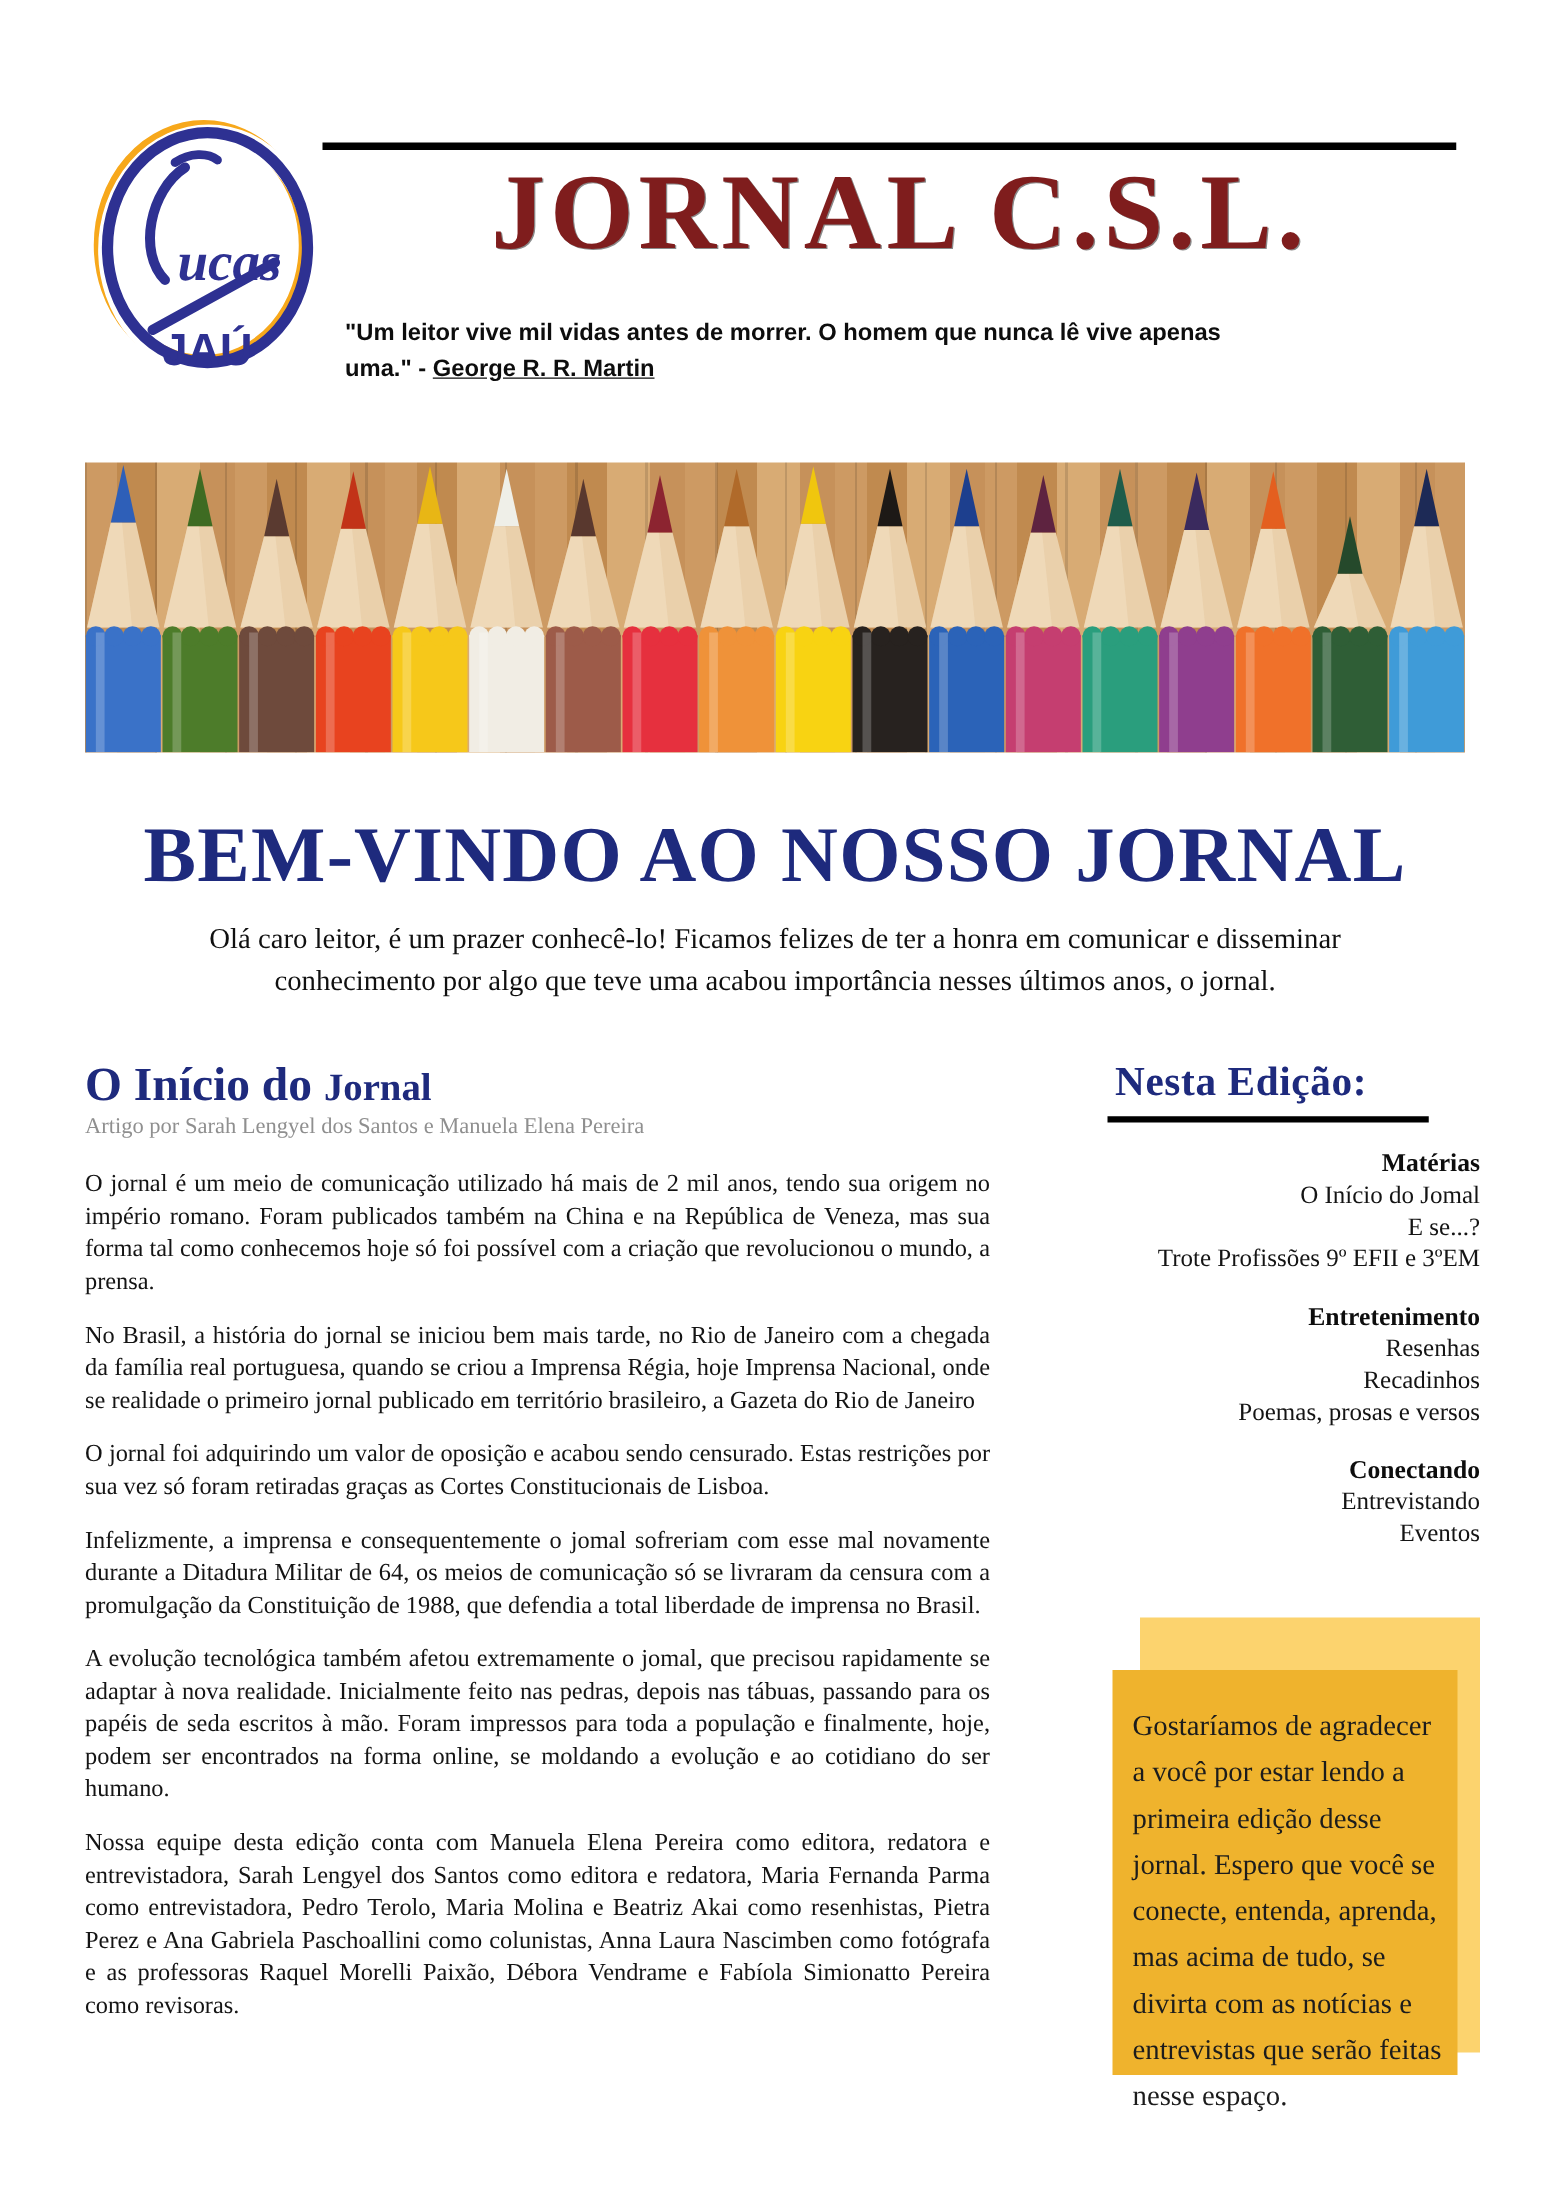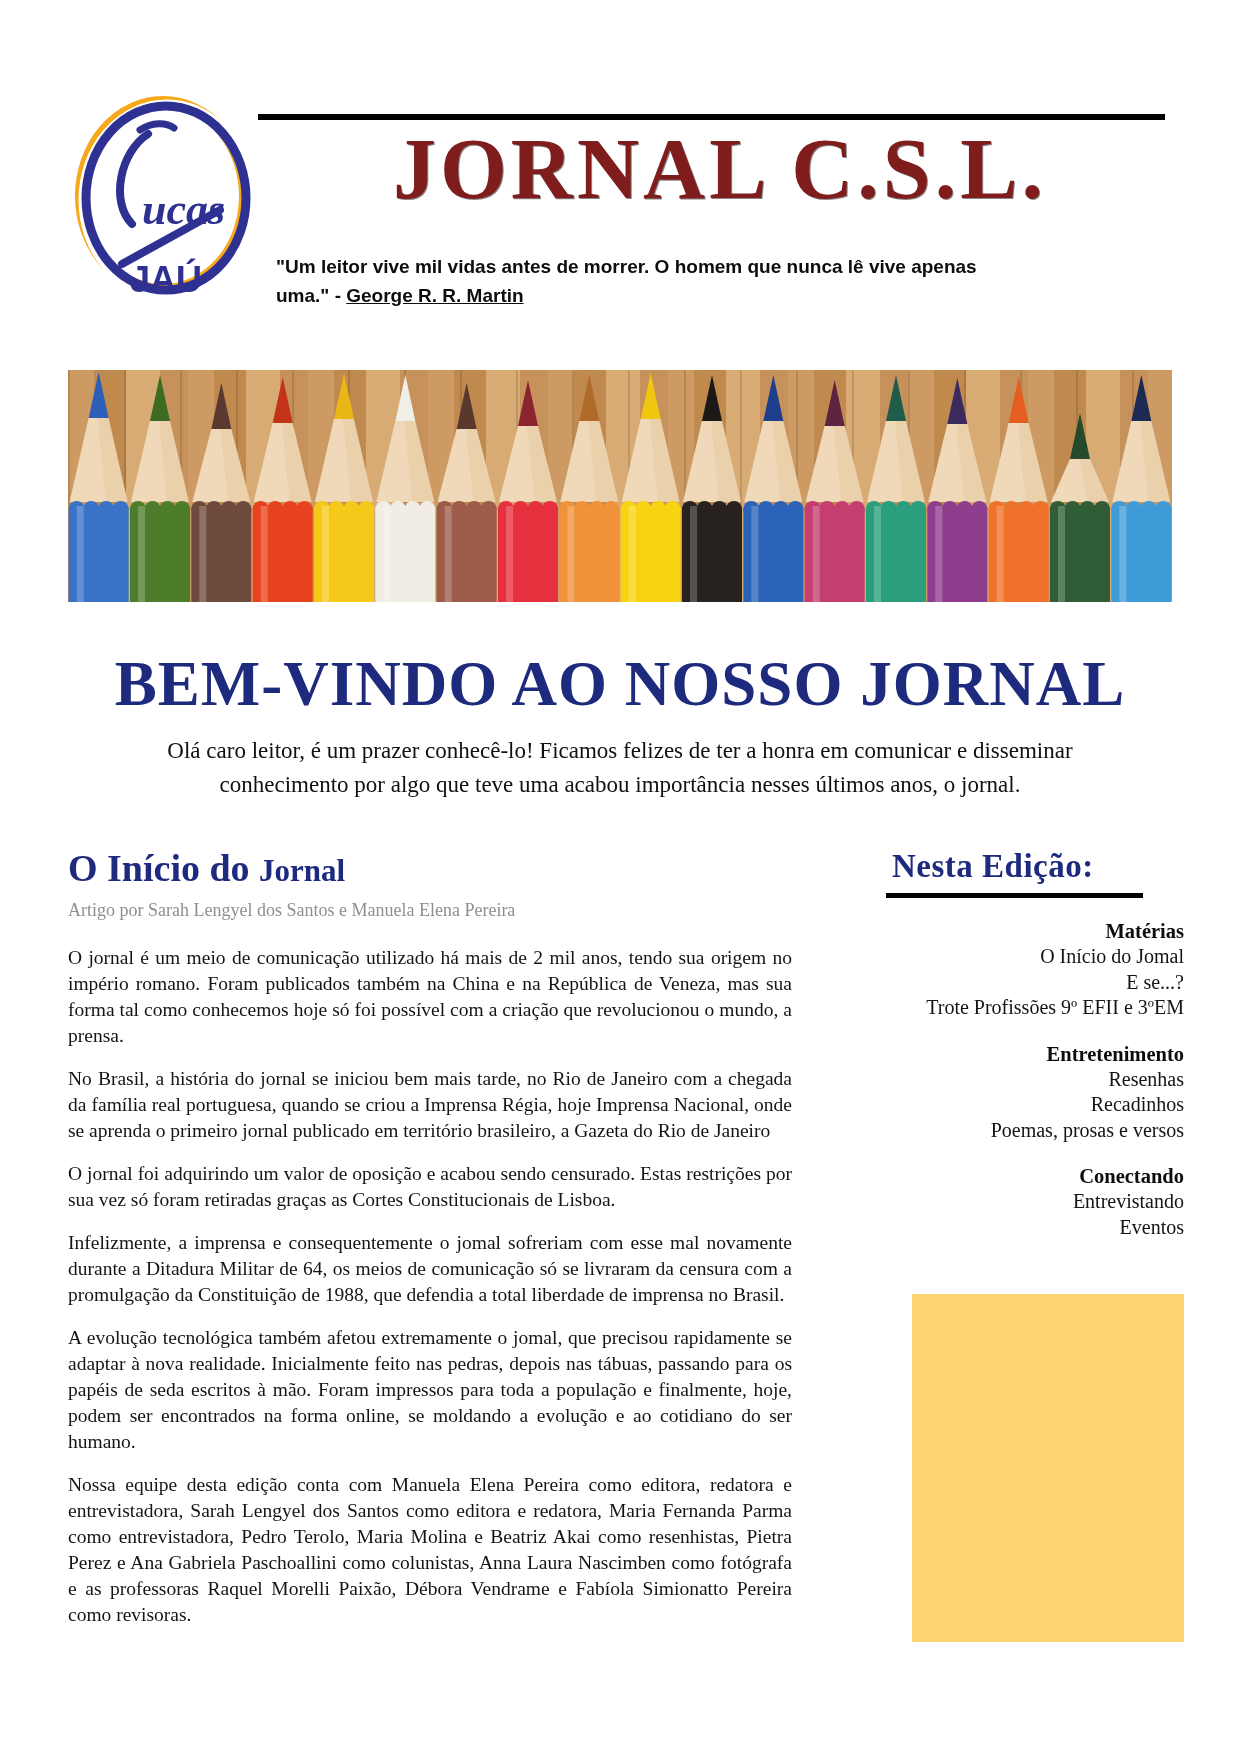--- a/index.html
+++ b/index.html
@@ -35,21 +35,21 @@
   
   .welcome-h{position:absolute;left:0;top:648px;width:1240px;text-align:center;
              font-weight:700;font-size:63px;letter-spacing:1px;color:#1e2a7d;}
   .welcome-p{position:absolute;left:115px;top:734px;width:1010px;text-align:center;
              font-size:23px;line-height:34px;color:#101010;}
 
   
   .main{position:absolute;left:68px;top:848px;width:724px;}
   .art-title{color:#1e2a7d;font-weight:700;font-size:38px;line-height:1.1;}
   .art-title .t2{font-size:31px;}
-  .byline{margin-top:10px;color:#8f8f8f;font-size:18px;}
+  .byline{color:#8f8f8f;font-size:18px;}
   .main p{margin:0 0 17px;font-size:19.5px;line-height:26px;text-align:justify;color:#141414;}
   .main p:first-of-type{margin-top:24px;}
 
   
   .sidebar{position:absolute;left:892px;top:848px;width:292px;}
   .sb-head{color:#1e2a7d;font-weight:700;font-size:33px;letter-spacing:.5px;}
   .sb-rule{width:257px;height:5px;background:#000;margin-top:8px;margin-left:-6px;}
   .sb-sec{margin-top:20px;text-align:right;}
   .sb-sec-title{font-weight:700;font-size:20.5px;line-height:26px;color:#0d0d0d;}
   .sb-item{font-size:20px;line-height:25.5px;color:#141414;}
@@ -287,21 +287,21 @@
       </svg>
   </div>
 
   <div class="welcome-h">BEM-VINDO AO NOSSO JORNAL</div>
   <div class="welcome-p">Olá caro leitor, é um prazer conhecê-lo! Ficamos felizes de ter a honra em comunicar e disseminar conhecimento por algo que teve uma acabou importância nesses últimos anos, o jornal.</div>
 
   <div class="main">
     <div class="art-title"><span>O Início do </span><span class="t2">Jornal</span></div>
     <div class="byline">Artigo por Sarah Lengyel dos Santos e Manuela Elena Pereira</div>
     <p>O jornal é um meio de comunicação utilizado há mais de 2 mil anos, tendo sua origem no império romano. Foram publicados também na China e na República de Veneza, mas sua forma tal como conhecemos hoje só foi possível com a criação que revolucionou o mundo, a prensa.</p>
-    <p>No Brasil, a história do jornal se iniciou bem mais tarde, no Rio de Janeiro com a chegada da família real portuguesa, quando se criou a Imprensa Régia, hoje Imprensa Nacional, onde se aprenda o primeiro jornal publicado em território brasileiro, a Gazeta do Rio de Janeiro</p>
+    <p>No Brasil, a história do jornal se iniciou bem mais tarde, no Rio de Janeiro com a chegada da família real portuguesa, quando se criou a Imprensa Régia, hoje Imprensa Nacional, onde se realidade o primeiro jornal publicado em território brasileiro, a Gazeta do Rio de Janeiro</p>
     <p>O jornal foi adquirindo um valor de oposição e acabou sendo censurado. Estas restrições por sua vez só foram retiradas graças as Cortes Constitucionais de Lisboa.</p>
     <p>Infelizmente, a imprensa e consequentemente o jomal sofreriam com esse mal novamente durante a Ditadura Militar de 64, os meios de comunicação só se livraram da censura com a promulgação da Constituição de 1988, que defendia a total liberdade de imprensa no Brasil.</p>
     <p>A evolução tecnológica também afetou extremamente o jomal, que precisou rapidamente se adaptar à nova realidade. Inicialmente feito nas pedras, depois nas tábuas, passando para os papéis de seda escritos à mão. Foram impressos para toda a população e finalmente, hoje, podem ser encontrados na forma online, se moldando a evolução e ao cotidiano do ser humano.</p>
     <p>Nossa equipe desta edição conta com Manuela Elena Pereira como editora, redatora e entrevistadora, Sarah Lengyel dos Santos como editora e redatora, Maria Fernanda Parma como entrevistadora, Pedro Terolo, Maria Molina e Beatriz Akai como resenhistas, Pietra Perez e Ana Gabriela Paschoallini como colunistas, Anna Laura Nascimben como fotógrafa e as professoras Raquel Morelli Paixão, Débora Vendrame e Fabíola Simionatto Pereira como revisoras.</p>
   </div>
 
   <div class="sidebar">
     <div class="sb-head">Nesta Edição:</div>
     <div class="sb-rule"></div>
 
@@ -320,14 +320,17 @@
     </div>
 
     <div class="sb-sec">
       <div class="sb-sec-title">Conectando</div>
       <div class="sb-item">Entrevistando</div>
       <div class="sb-item">Eventos</div>
     </div>
   </div>
 
   <div class="note-back"></div>
+  <div class="note-front">
+    <div class="txt">Gostaríamos de agradecer a você por estar lendo a primeira edição desse jornal. Espero que você se conecte, entenda, aprenda, mas acima de tudo, se divirta com as notícias e entrevistas que serão feitas nesse espaço.</div>
+  </div>
 
 </div>
 
 </body></html>

